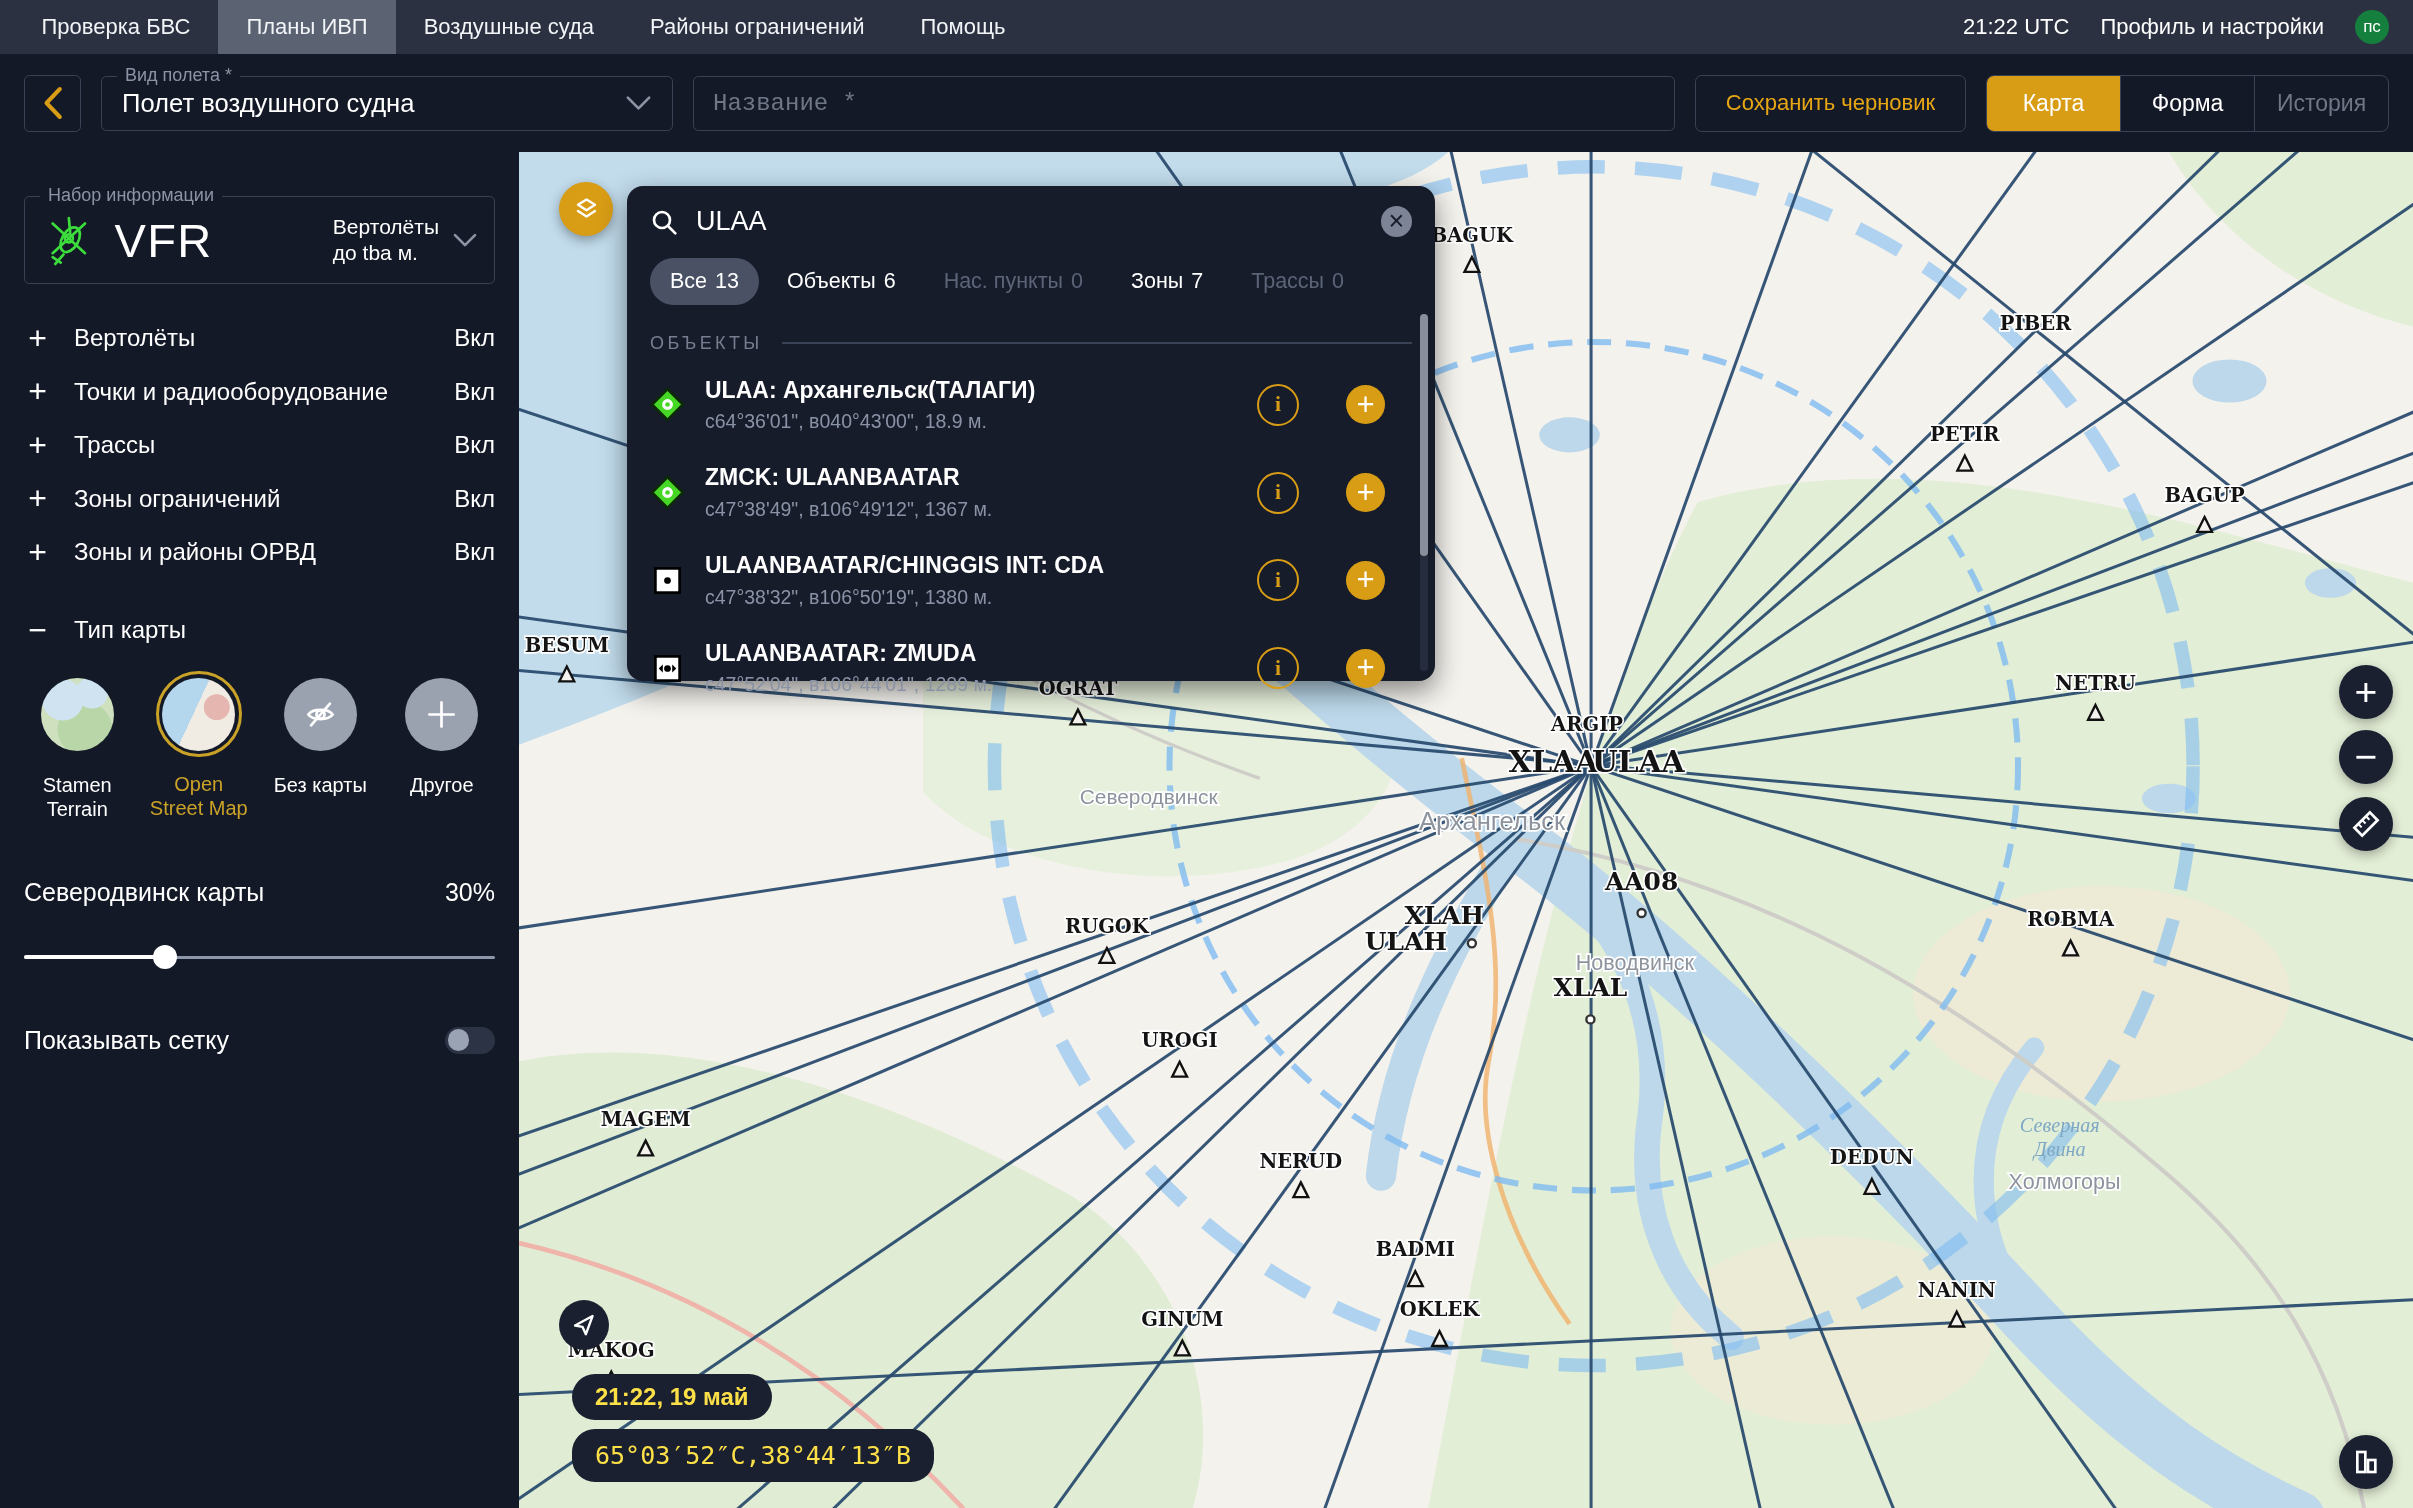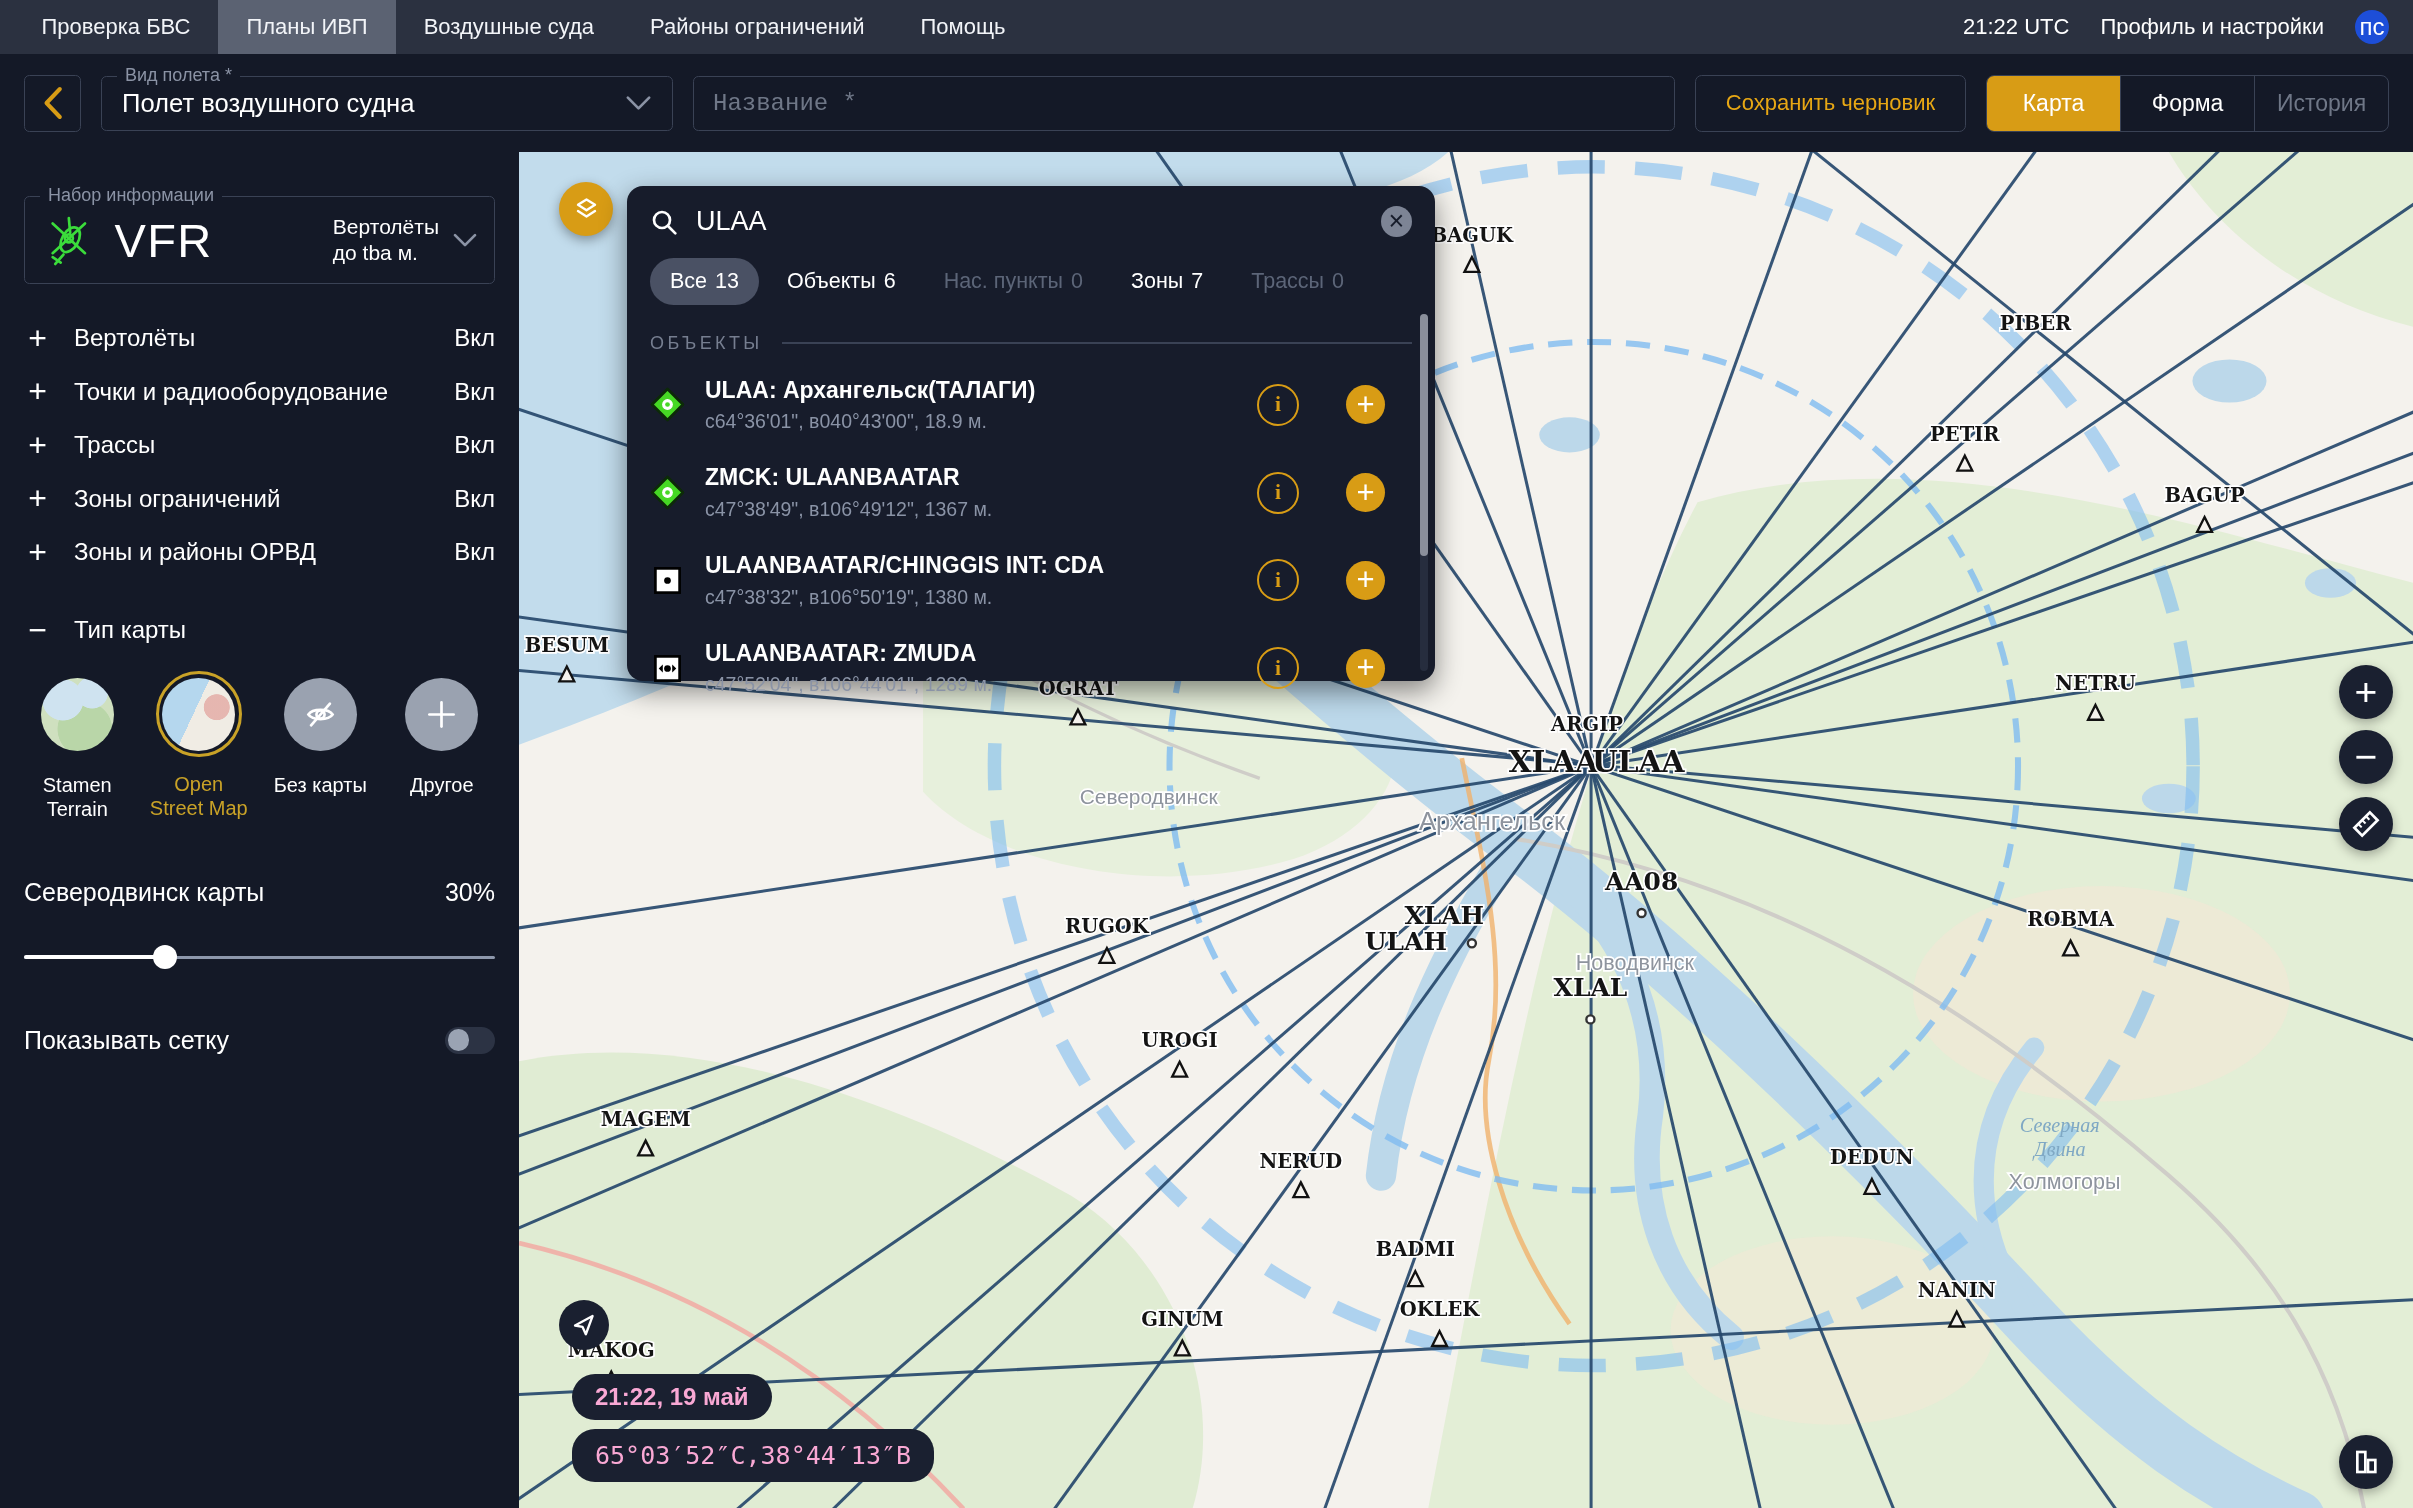--- a/index.html
+++ b/index.html
@@ -7,21 +7,21 @@
        font-family:"Liberation Sans",sans-serif;color:#fff;background:#141927;}
 
   
   .topbar{height:54px;background:#2b3140;display:flex;align-items:stretch;padding:0 0 0 13.5px;}
   .nav-tabs{display:flex;align-items:stretch;}
   .nav-tab{display:flex;align-items:center;padding:0 28px;font-size:22px;color:#f2f4f8;cursor:pointer;}
   .nav-tab.active{background:#5b6272;}
   .topbar-right{margin-left:auto;display:flex;align-items:center;gap:31px;padding-right:24px;}
   .clock{font-size:22px;color:#fff;}
   .profile-link{font-size:22px;color:#fff;}
-  .avatar{width:34px;height:34px;border-radius:50%;background:#1d4ed8;display:flex;align-items:center;justify-content:center;font-size:24px;color:#fff;}
+  .avatar{width:34px;height:34px;border-radius:50%;background:#15803d;display:flex;align-items:center;justify-content:center;font-size:17px;color:#fff;}
 
   
   .toolbar{height:98px;background:#141927;display:flex;align-items:center;gap:20px;padding:0 24px;box-sizing:border-box;}
   .icon-btn-sq{width:55px;height:55px;border:1.3px solid #3a4255;border-radius:5.4px;display:flex;align-items:center;justify-content:center;flex:0 0 auto;cursor:pointer;background:transparent;}
   .fieldset{position:relative;border:1.3px solid #3a4255;border-radius:5.4px;height:55px;box-sizing:border-box;display:flex;align-items:center;}
   .fieldset .legend{position:absolute;top:-12px;left:15px;background:#141927;padding:0 8px;font-size:18px;color:#8b93a5;white-space:nowrap;}
   .flight-type{width:572px;padding:0 20px;justify-content:space-between;cursor:pointer;}
   .flight-type .value{font-size:25.6px;color:#fff;}
   .name-box{flex:1;}
   .name-box input{width:100%;height:100%;background:transparent;border:none;outline:none;color:#fff;font-size:24px;padding:0 19px;font-family:Liberation Mono, monospace;}
@@ -71,21 +71,21 @@
   .map-wrap{position:relative;flex:1;overflow:hidden;background:#f4f2ed;}
   .map-svg{position:absolute;inset:0;}
   .fab{position:absolute;width:54px;height:54px;border-radius:50%;background:#d89c15;display:flex;align-items:center;justify-content:center;box-shadow:0 4px 12px rgba(0,0,0,.35);cursor:pointer;}
   .fab.layers-fab{left:40px;top:30px;}
   .map-ctl{position:absolute;left:1820px;width:54px;height:54px;border-radius:50%;background:#1a2030;display:flex;align-items:center;justify-content:center;cursor:pointer;box-shadow:0 4px 10.8px rgba(0,0,0,.3);}
   .ctl-zoom-in{top:513px;font-size:39px;font-weight:300;}
   .ctl-zoom-out{top:578px;font-size:39px;font-weight:300;}
   .ctl-ruler{top:645px;}
   .ctl-stats{top:1283px;}
   .locate-btn{position:absolute;left:40px;top:1148px;width:50px;height:50px;border-radius:50%;background:#1a2030;display:flex;align-items:center;justify-content:center;cursor:pointer;}
-  .badge{position:absolute;background:#1a2030;color:#f9a8d4;border-radius:23px;display:flex;align-items:center;padding:0 23px;}
+  .badge{position:absolute;background:#1a2030;color:#fde047;border-radius:23px;display:flex;align-items:center;padding:0 23px;}
   .badge.time{left:53px;top:1222px;height:46px;font-size:24px;font-weight:600;}
   .badge.coords{left:53px;top:1277px;height:53px;font-size:25px;font-family:"DejaVu Sans Mono",monospace;}
 
   
   .search-panel{position:absolute;left:108px;top:34px;width:808px;height:495px;background:#171c2b;border-radius:16px;box-shadow:0 9.4px 27px rgba(0,0,0,.45);padding:19px 23px;box-sizing:border-box;}
   .search-row{display:flex;align-items:center;gap:16px;}
   .search-row input{flex:1;background:transparent;border:none;outline:none;color:#fff;font-size:27px;font-family:"Liberation Sans",sans-serif;}
   .clear-btn{width:31px;height:31px;border-radius:50%;background:#7d8495;color:#171c2b;font-size:27px;line-height:30px;text-align:center;cursor:pointer;flex:0 0 auto;}
   .search-tabs{display:flex;align-items:center;gap:8px;margin-top:20px;}
   .stab{padding:10.8px 20px;border-radius:27px;font-size:21.5px;color:#fff;cursor:pointer;white-space:nowrap;}

